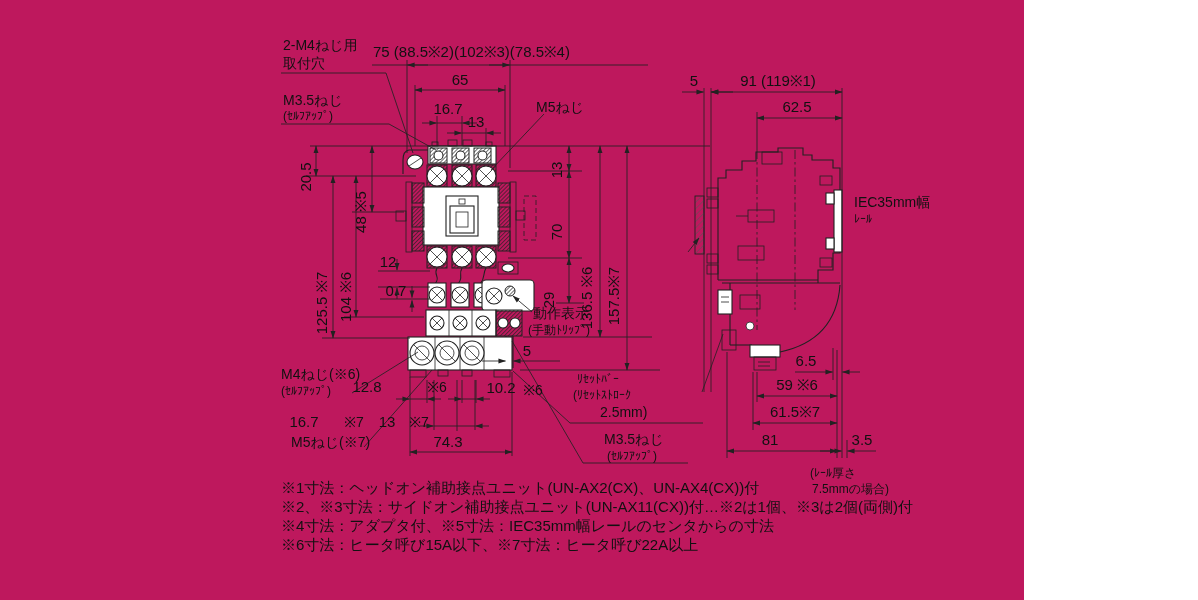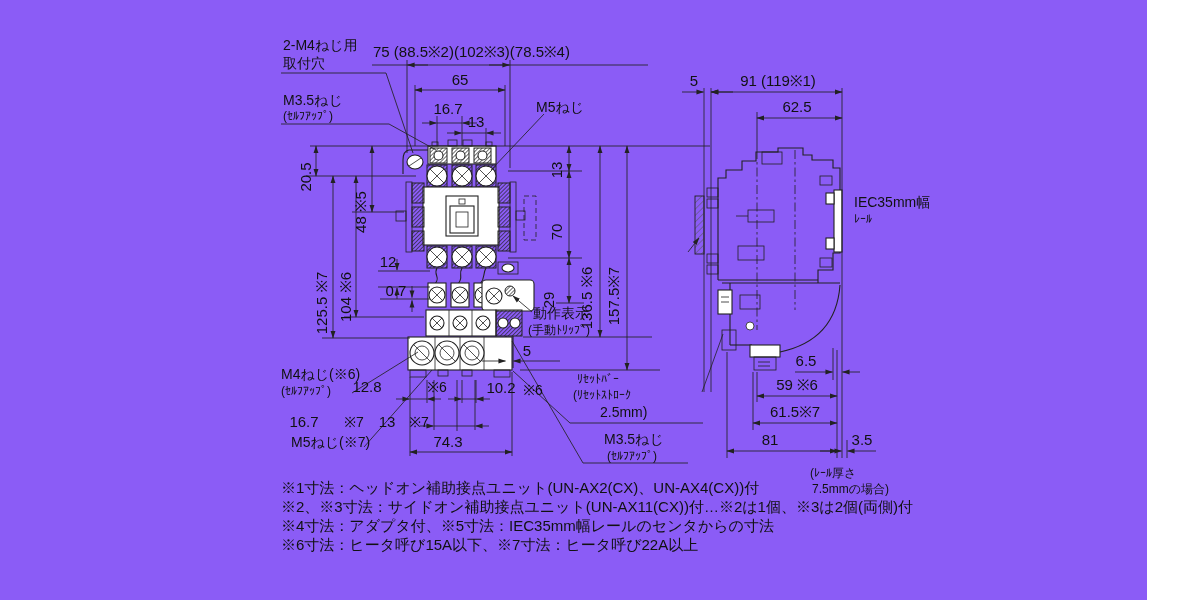--- a/index.html
+++ b/index.html
@@ -1,16 +1,16 @@
 <!DOCTYPE html>
 <html><head>
 <meta charset="utf-8">
 <style>
   html,body{margin:0;padding:0;background:#fff}
-  .stage{position:relative;width:1147px;height:600px;background:#8b5cf6;overflow:hidden;
+  .stage{position:relative;width:1024px;height:600px;background:#be185d;overflow:hidden;
          font-family:"Liberation Sans",sans-serif}
   svg{position:absolute;left:0;top:0}
   .ln{stroke:#222;stroke-width:1.1;fill:none}
   .lt{stroke:#222;stroke-width:0.8;fill:none}
   .dm{stroke:#222;stroke-width:0.85;fill:none}
   .dd{stroke-dasharray:9 3 2.5 3}
   .ds{stroke-dasharray:5 3}
   .hp{fill:url(#hp);stroke:#222;stroke-width:0.9}
   .hd{fill:url(#hd);stroke:#222;stroke-width:1}
   .wf{fill:#fff}

